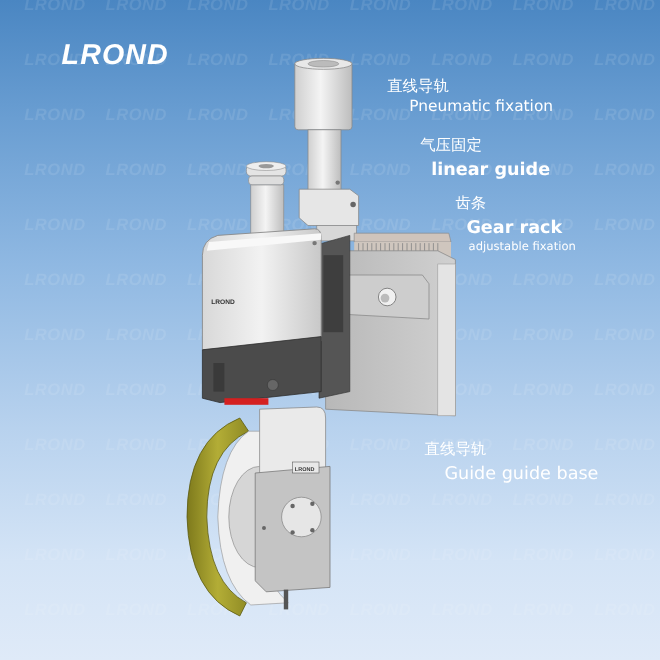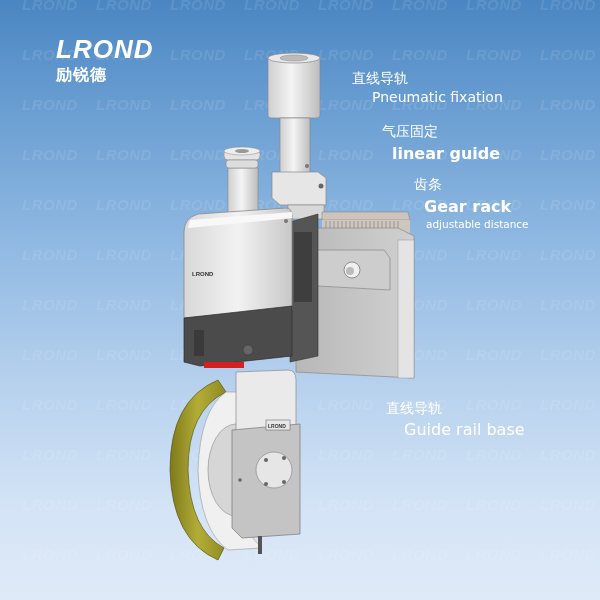--- a/index.html
+++ b/index.html
@@ -115,21 +115,20 @@
     <span class="wm" style="left: 170px; top: 546px;">LROND</span>
     <span class="wm" style="left: 244px; top: 546px;">LROND</span>
     <span class="wm" style="left: 318px; top: 546px;">LROND</span>
     <span class="wm" style="left: 392px; top: 546px;">LROND</span>
     <span class="wm" style="left: 466px; top: 546px;">LROND</span>
     <span class="wm" style="left: 540px; top: 546px;">LROND</span>
   </div>
 
 <div class="brand">
   <div class="brand-en">LROND</div>
-  <div class="brand-cn">励锐德</div>
 </div>
 
 <svg class="machine" viewBox="0 0 600 600" xmlns="http://www.w3.org/2000/svg">
   <defs>
     <linearGradient id="gBody" x1="0" x2="1">
       <stop offset="0" stop-color="#d8d8d8"></stop>
         <stop offset="0.5" stop-color="#f2f2f2"></stop>
         <stop offset="1" stop-color="#c8c8c8"></stop>
     </linearGradient>
     <linearGradient id="gCyl" x1="0" x2="1">
@@ -252,21 +251,21 @@
   <div class="en">linear guide</div>
 </div>
 
 <div class="label" style="left:414px;top:176px;">
   <div class="cn">齿条</div>
 </div>
 <div class="label" style="left:424px;top:197px;font-weight:bold;">
   <div class="en">Gear rack</div>
 </div>
 <div class="label" style="left:426px;top:218px;">
-  <div class="en-sm">adjustable distance</div>
+  <div class="en-sm">adjustable fixation</div>
 </div>
 
 <div class="label" style="left:386px;top:400px;">
   <div class="cn">直线导轨</div>
 </div>
 <div class="label" style="left:404px;top:420px;">
-  <div class="en">Guide rail base</div>
+  <div class="en">Guide guide base</div>
 </div>
 
 </body></html>

